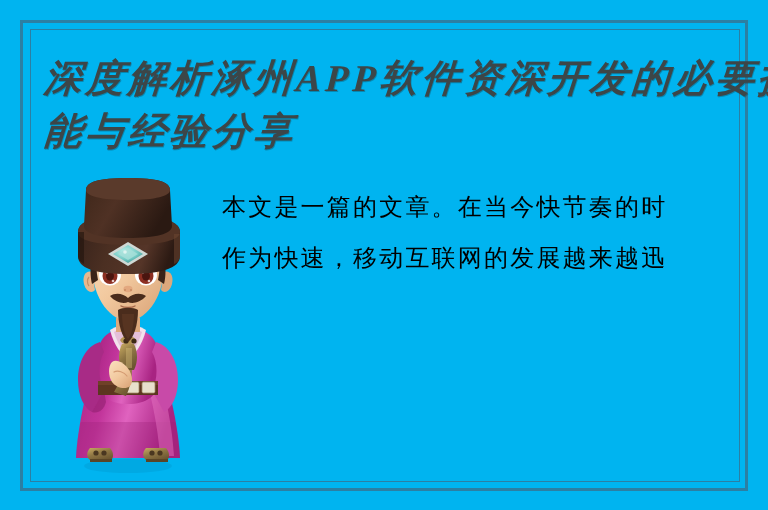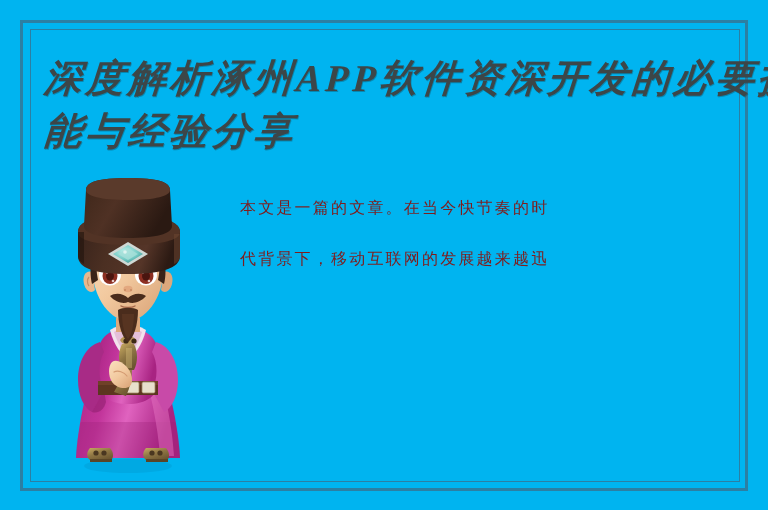--- a/index.html
+++ b/index.html
@@ -66,26 +66,25 @@
   
   #excerpt {
     position: absolute;
     left: 222px;
     top: 182px;
     width: 540px;
     z-index: 4;
   }
   .excerpt-line {
     font-family: "DejaVu Sans", sans-serif;
-    font-size: 16px;
+    font-size: 24px;
     letter-spacing: 2.2px;
     line-height: 51px;
-    color: #7f1d1d;
+    color: #000000;
     white-space: nowrap;
-    margin-left: 18px;
   }
 
   
   #character {
     position: absolute;
     left: 48px;
     top: 176px;
     width: 160px;
     height: 300px;
     z-index: 2;
@@ -278,16 +277,16 @@
     </svg>
   </div>
 
   <div id="title">
     <div class="title-line">深度解析涿州APP软件资深开发的必要技</div>
     <div class="title-line">能与经验分享</div>
   </div>
 
   <div id="excerpt">
     <div class="excerpt-line">本文是一篇的文章。在当今快节奏的时</div>
-    <div class="excerpt-line">代背景下，移动互联网的发展越来越迅</div>
+    <div class="excerpt-line">作为快速，移动互联网的发展越来越迅</div>
   </div>
 
 </div>
 
 </body></html>

